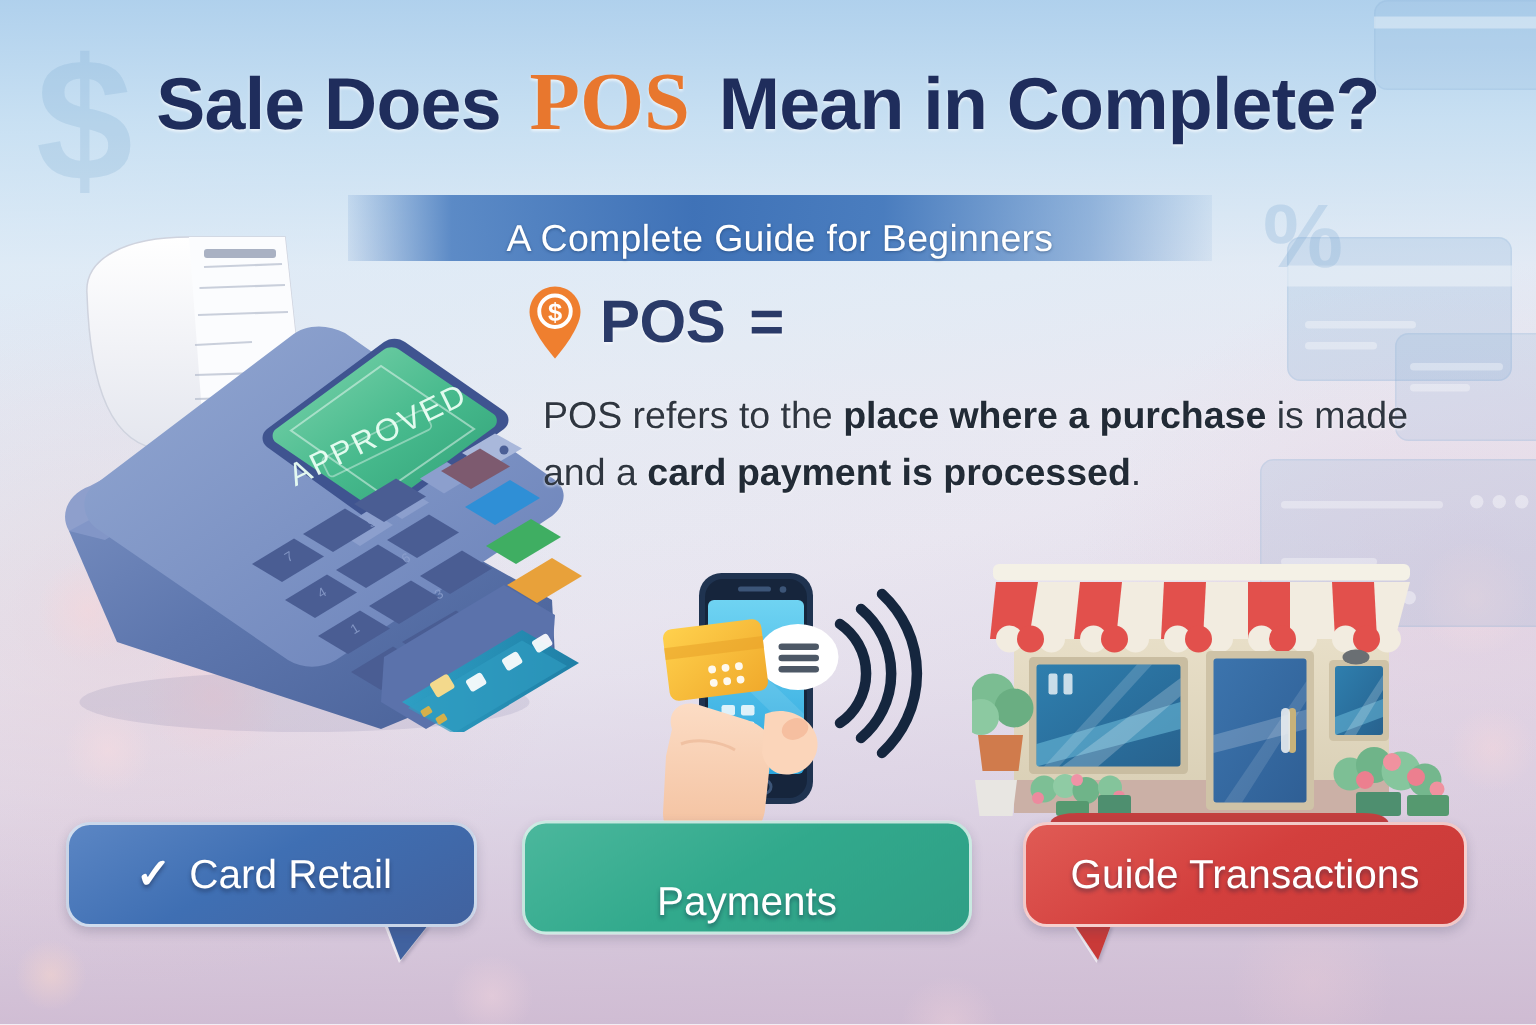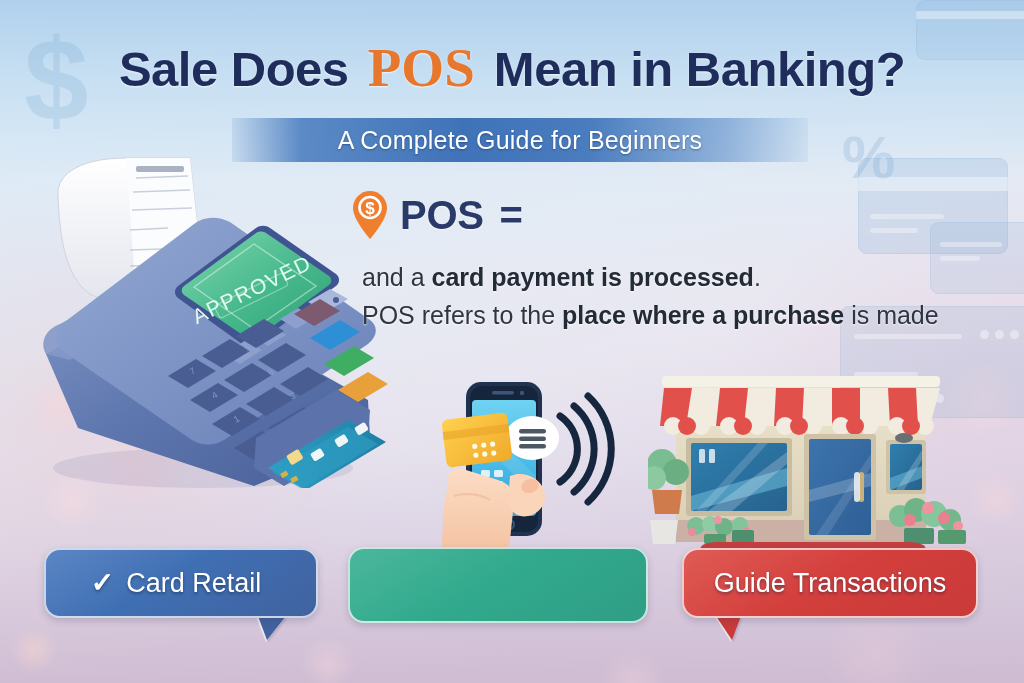--- a/index.html
+++ b/index.html
@@ -114,31 +114,31 @@
     font-weight: 700;
     color: #e8772e;
     font-size: 55px;
     letter-spacing: 0px;
     padding: 0 6px;
   }
 
   
   .subtitle-band {
     position: absolute;
-    left: 232px; top: 118px;
+    left: 232px; top: 130px;
     width: 576px; height: 44px;
     background: linear-gradient(90deg,
       rgba(93,140,200,0.15) 0%,
       rgba(70,122,190,0.85) 12%,
       rgba(55,108,180,0.95) 40%,
       rgba(62,116,186,0.92) 62%,
       rgba(86,136,198,0.55) 86%,
       rgba(120,162,210,0.12) 100%);
     display: flex;
-    align-items: center;
+    align-items: flex-end;
     justify-content: center;
   }
   .subtitle-band .txt {
     color: #ffffff;
     font-size: 25px;
     font-weight: 400;
     letter-spacing: 0.2px;
     text-shadow: 0 1px 2px rgba(18,48,90,0.5);
     white-space: nowrap;
   }
@@ -624,56 +624,57 @@
         </g>
       </g>
 
       <path d="M52 182 C52 176 60 174 72 174 L260 174 C272 174 278 177 278 182 L278 200 L52 200 Z" fill="#c33f3f"></path>
     </svg>
   </div>
 
   <div class="title">
     <span>Sale Does</span>
     <span class="pos">POS</span>
-    <span>Mean in Banking?</span>
+    <span>Mean in Complete?</span>
   </div>
 
   <div class="subtitle-band">
     <span class="txt">A Complete Guide for Beginners</span>
   </div>
 
   <div class="equation">
     <svg class="pin-icon" viewBox="0 0 36 50">
       <path d="M18 1 C8.6 1 1 8.6 1 18 C1 30 18 49 18 49 C18 49 35 30 35 18 C35 8.6 27.4 1 18 1 Z" fill="#ef7f2f"></path>
       <circle cx="18" cy="17.5" r="10.5" fill="none" stroke="#ffffff" stroke-width="2.6"></circle>
       <text x="18" y="24" text-anchor="middle" font-family="'Liberation Sans',sans-serif" font-size="17" font-weight="700" fill="#ffffff">$</text>
     </svg>
     <span class="eq-text eq-abbr">POS</span>
     <span class="eq-text eq-eq">=</span>
   </div>
 
   <div class="body-copy">
     <div>
-      <span>and a </span><b>card payment is processed</b><span>.</span>
+      <span>POS refers to the </span><b>place where a purchase</b><span> is made</span>
     </div>
     <div>
-      <span>POS refers to the </span><b>place where a purchase</b><span> is made</span>
+      <span>and a </span><b>card payment is processed</b><span>.</span>
     </div>
   </div>
 
   <span class="tail tail-blue-edge"></span>
   <span class="tail tail-blue"></span>
   <div class="callout callout-blue">
     <span class="check">✓</span>
     <span class="label">Card Retail</span>
   </div>
 
   <div class="callout callout-green">
     <span class="label">
       <br>
+      <span>Payments</span>
     </span>
   </div>
 
   <span class="tail tail-red-edge"></span>
   <span class="tail tail-red"></span>
   <div class="callout callout-red">
     <span class="label">Guide Transactions</span>
   </div>
 
 </div>

